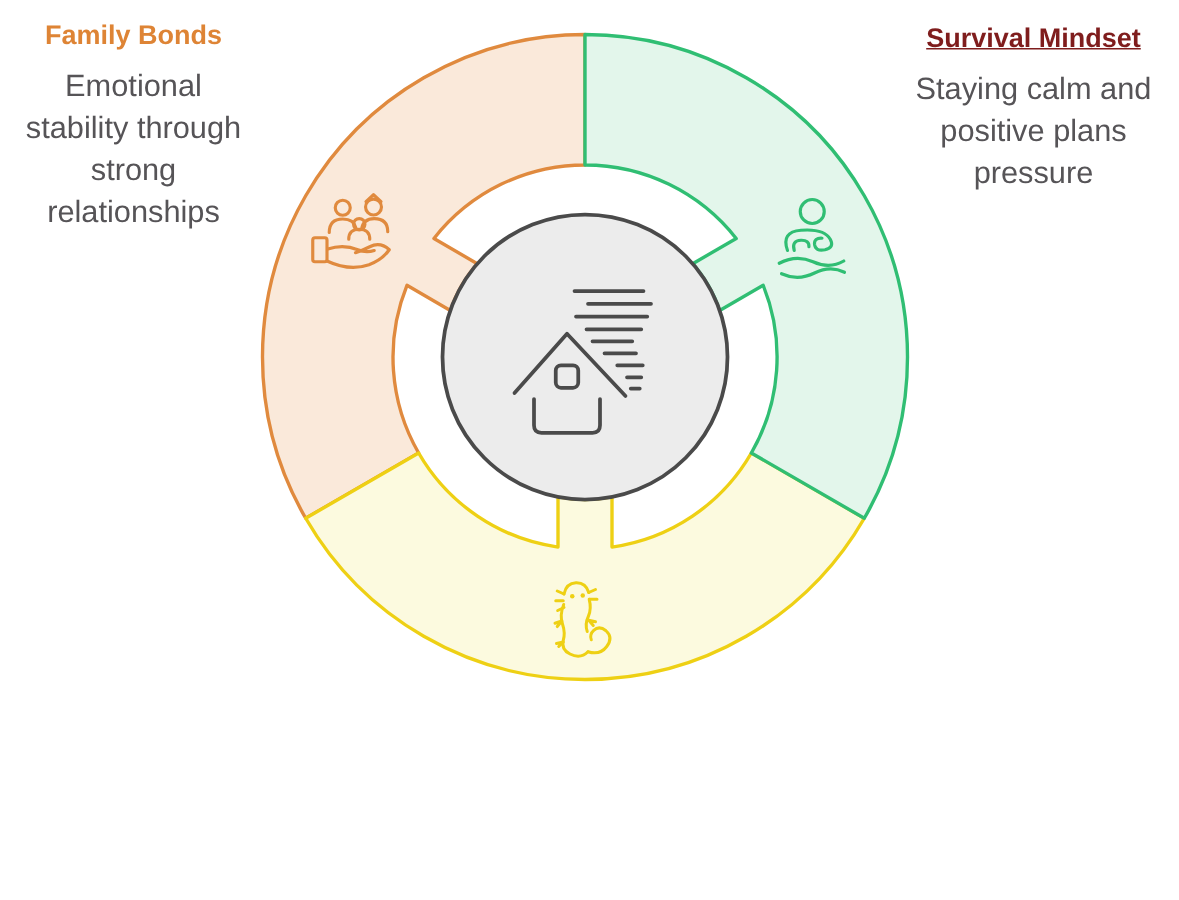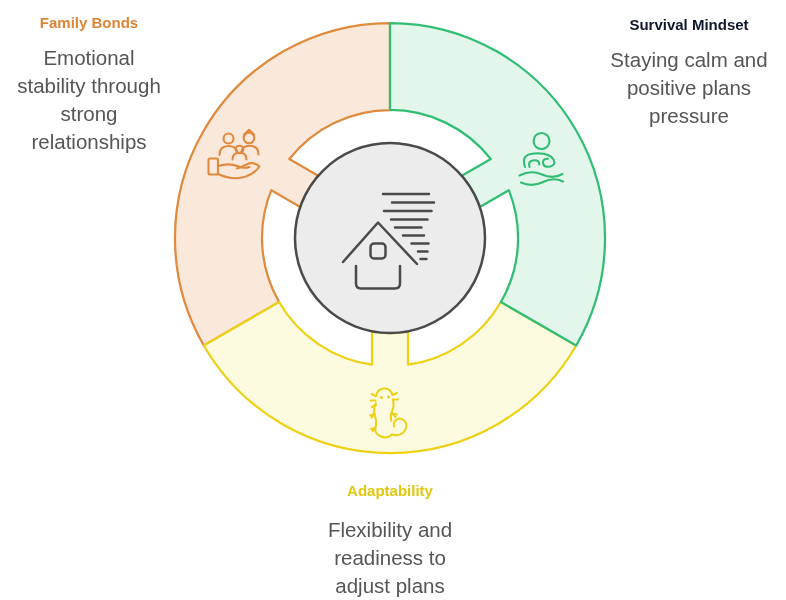--- a/index.html
+++ b/index.html
@@ -1,20 +1,20 @@
 <!DOCTYPE html>
 <html><head>
 <meta charset="utf-8">
 <style>
   html,body{margin:0;padding:0;}
   body{font-family:"Liberation Sans",sans-serif;}
   #canvas{position:relative;width:786px;height:600px;overflow:hidden;background:#fff;}
   #diagram-svg{position:absolute;left:0;top:0;}
   .label-block{position:absolute;text-align:center;}
-  .seg-title{font-size:15px;font-weight:700;line-height:24px;margin:0 0 9px 0;}
+  .seg-title{font-size:18px;font-weight:700;line-height:24px;margin:0 0 9px 0;}
   .seg-desc{font-size:20.5px;line-height:28px;color:#565457;margin:1px;}
   .lb-family{left:14px;top:11px;width:150px;}
   .lb-survival{left:604px;top:13px;width:170px;}
   .lb-adapt{left:320px;top:479px;width:140px;}
   .lb-adapt .seg-title{margin-bottom:13px;}
 </style>
 </head>
 <body>
 
 <div id="canvas" style="background: rgb(255, 255, 255);">
@@ -84,22 +84,18 @@
       </g>
     </g>
   </svg>
 
   <div class="label-block lb-family">
     <div class="seg-title" style="color: rgb(222, 132, 53);">Family Bonds</div>
     <div class="seg-desc">Emotional stability through strong relationships</div>
   </div>
 
   <div class="label-block lb-survival">
-    <div class="seg-title" style="color: #0f172a;">Survival Mindset</div>
+    <div class="seg-title" style="color: #7f1d1d; text-decoration: underline;">Survival Mindset</div>
     <div class="seg-desc">Staying calm and positive plans pressure</div>
   </div>
 
-  <div class="label-block lb-adapt">
-    <div class="seg-title" style="color: rgb(226, 199, 14);">Adaptability</div>
-    <div class="seg-desc">Flexibility and readiness to adjust plans</div>
-  </div>
 
 </div>
 
 </body></html>

